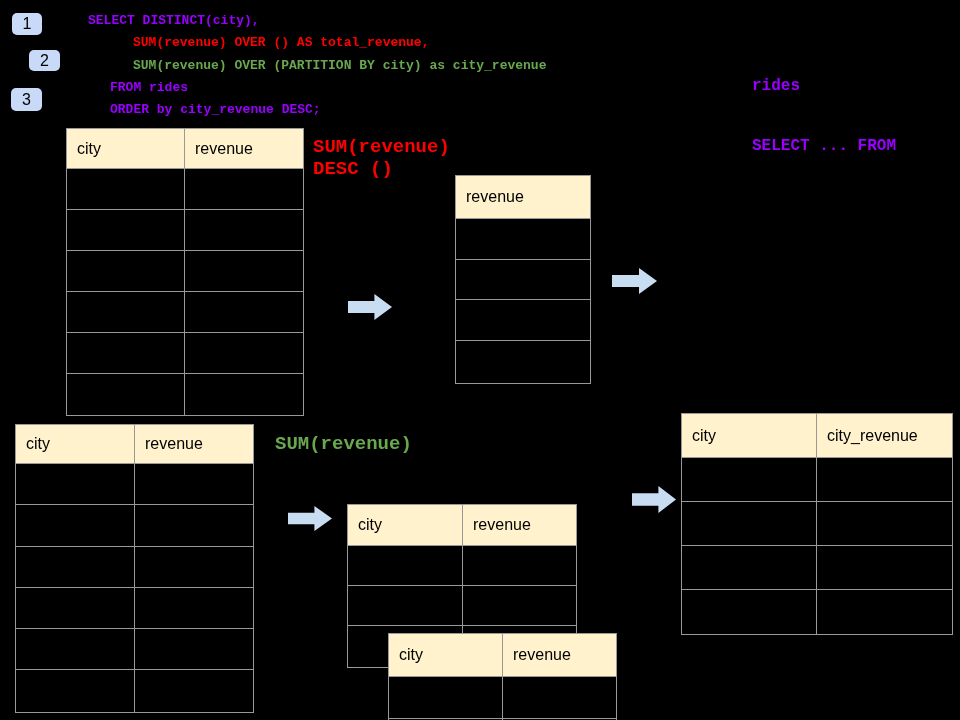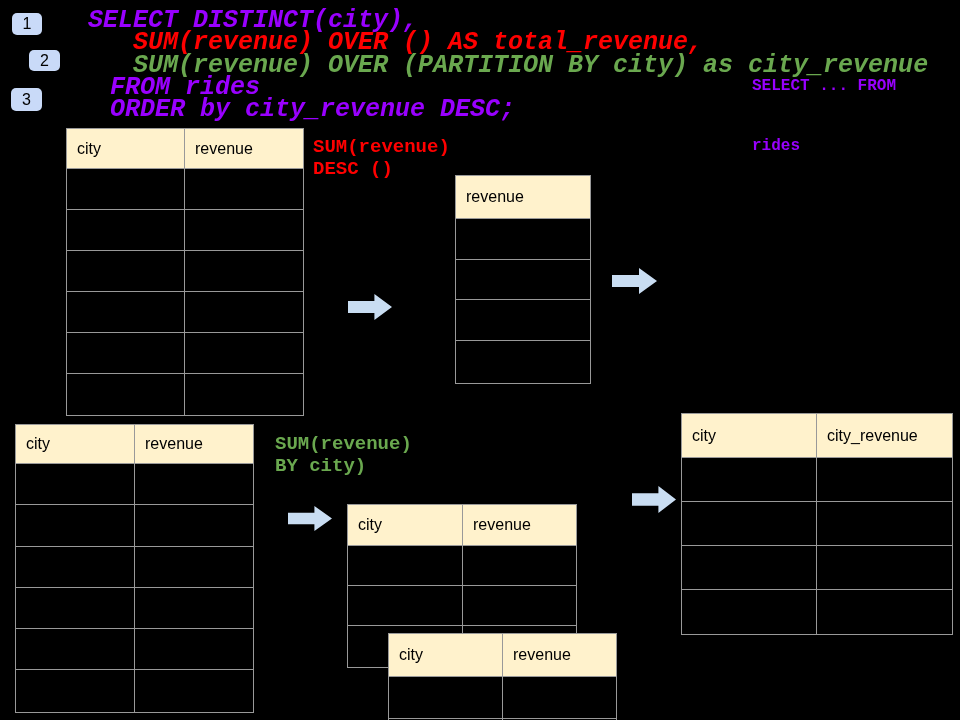--- a/index.html
+++ b/index.html
@@ -19,24 +19,23 @@
     border-radius:5px;
     color:#000;
     font-size:16px;
     display:flex;align-items:center;justify-content:center;
     font-family:"Liberation Sans", sans-serif;
   }
   .code{
     position:absolute;
     font-family:"Liberation Mono", monospace;
     font-weight:bold;
-    font-size:25px;
+    font-size:13px;
     line-height:22.3px;
     white-space:pre;
-    font-style:italic;
   }
   .note{
     position:absolute;
     font-family:"Liberation Mono", monospace;
     font-weight:bold;
     font-size:16px;
     line-height:20px;
     white-space:pre;
   }
   .wlabel{
@@ -80,26 +79,26 @@
 </head>
 <body style="background: rgb(0, 0, 0);">
 
 <div class="badge" style="left: 12px; top: 13px; width: 30px; height: 22px; background: rgb(201, 218, 248);">1</div>
 <div class="badge" style="left: 29px; top: 50px; width: 31px; height: 21px; background: rgb(201, 218, 248);">2</div>
 <div class="badge" style="left: 11px; top: 88px; width: 31px; height: 23px; background: rgb(201, 218, 248);">3</div>
 
 <div class="code" style="left:88px;top:10px;"><div style="margin-left: 0px; color: rgb(153, 0, 255);">SELECT DISTINCT(city),</div><div style="margin-left: 45px; color: rgb(255, 0, 0);">SUM(revenue) OVER () AS total_revenue,</div><div style="margin-left: 45px; color: rgb(106, 168, 79);">SUM(revenue) OVER (PARTITION BY city) as city_revenue</div><div style="margin-left: 22px; color: rgb(153, 0, 255);">FROM rides</div><div style="margin-left: 22px; color: rgb(153, 0, 255);">ORDER by city_revenue DESC;</div></div>
 
 <div class="note" style="left: 752px; top: 36px; color: rgb(153, 0, 255);">
+  <div>rides</div>
   <div>SELECT ... FROM</div>
-  <div>rides</div>
 </div>
 
 <div class="wlabel" style="left: 313px; top: 136px; color: rgb(255, 0, 0);"><div>SUM(revenue)</div><div>DESC ()</div></div>
-<div class="wlabel" style="left: 275px; top: 433px; color: rgb(106, 168, 79);"><div>SUM(revenue)</div><div>BY city)</div></div>
+<div class="wlabel" style="left: 275px; top: 433px; color: rgb(106, 168, 79);"><div>SUM(revenue)</div></div>
 
 <div class="table" style="left:66px;top:128px;width:238px;height:288px;">
     <div class="thead" style="height: 40px;">
       <div class="th" style="width: 118px;">city</div>
       <div class="th last" style="width: 118px;">revenue</div>
     </div>
     <div class="trow" style="height: 41px;">
       <div class="td" style="width: 118px;"></div>
       <div class="td last" style="width: 118px;"></div>
     </div>

